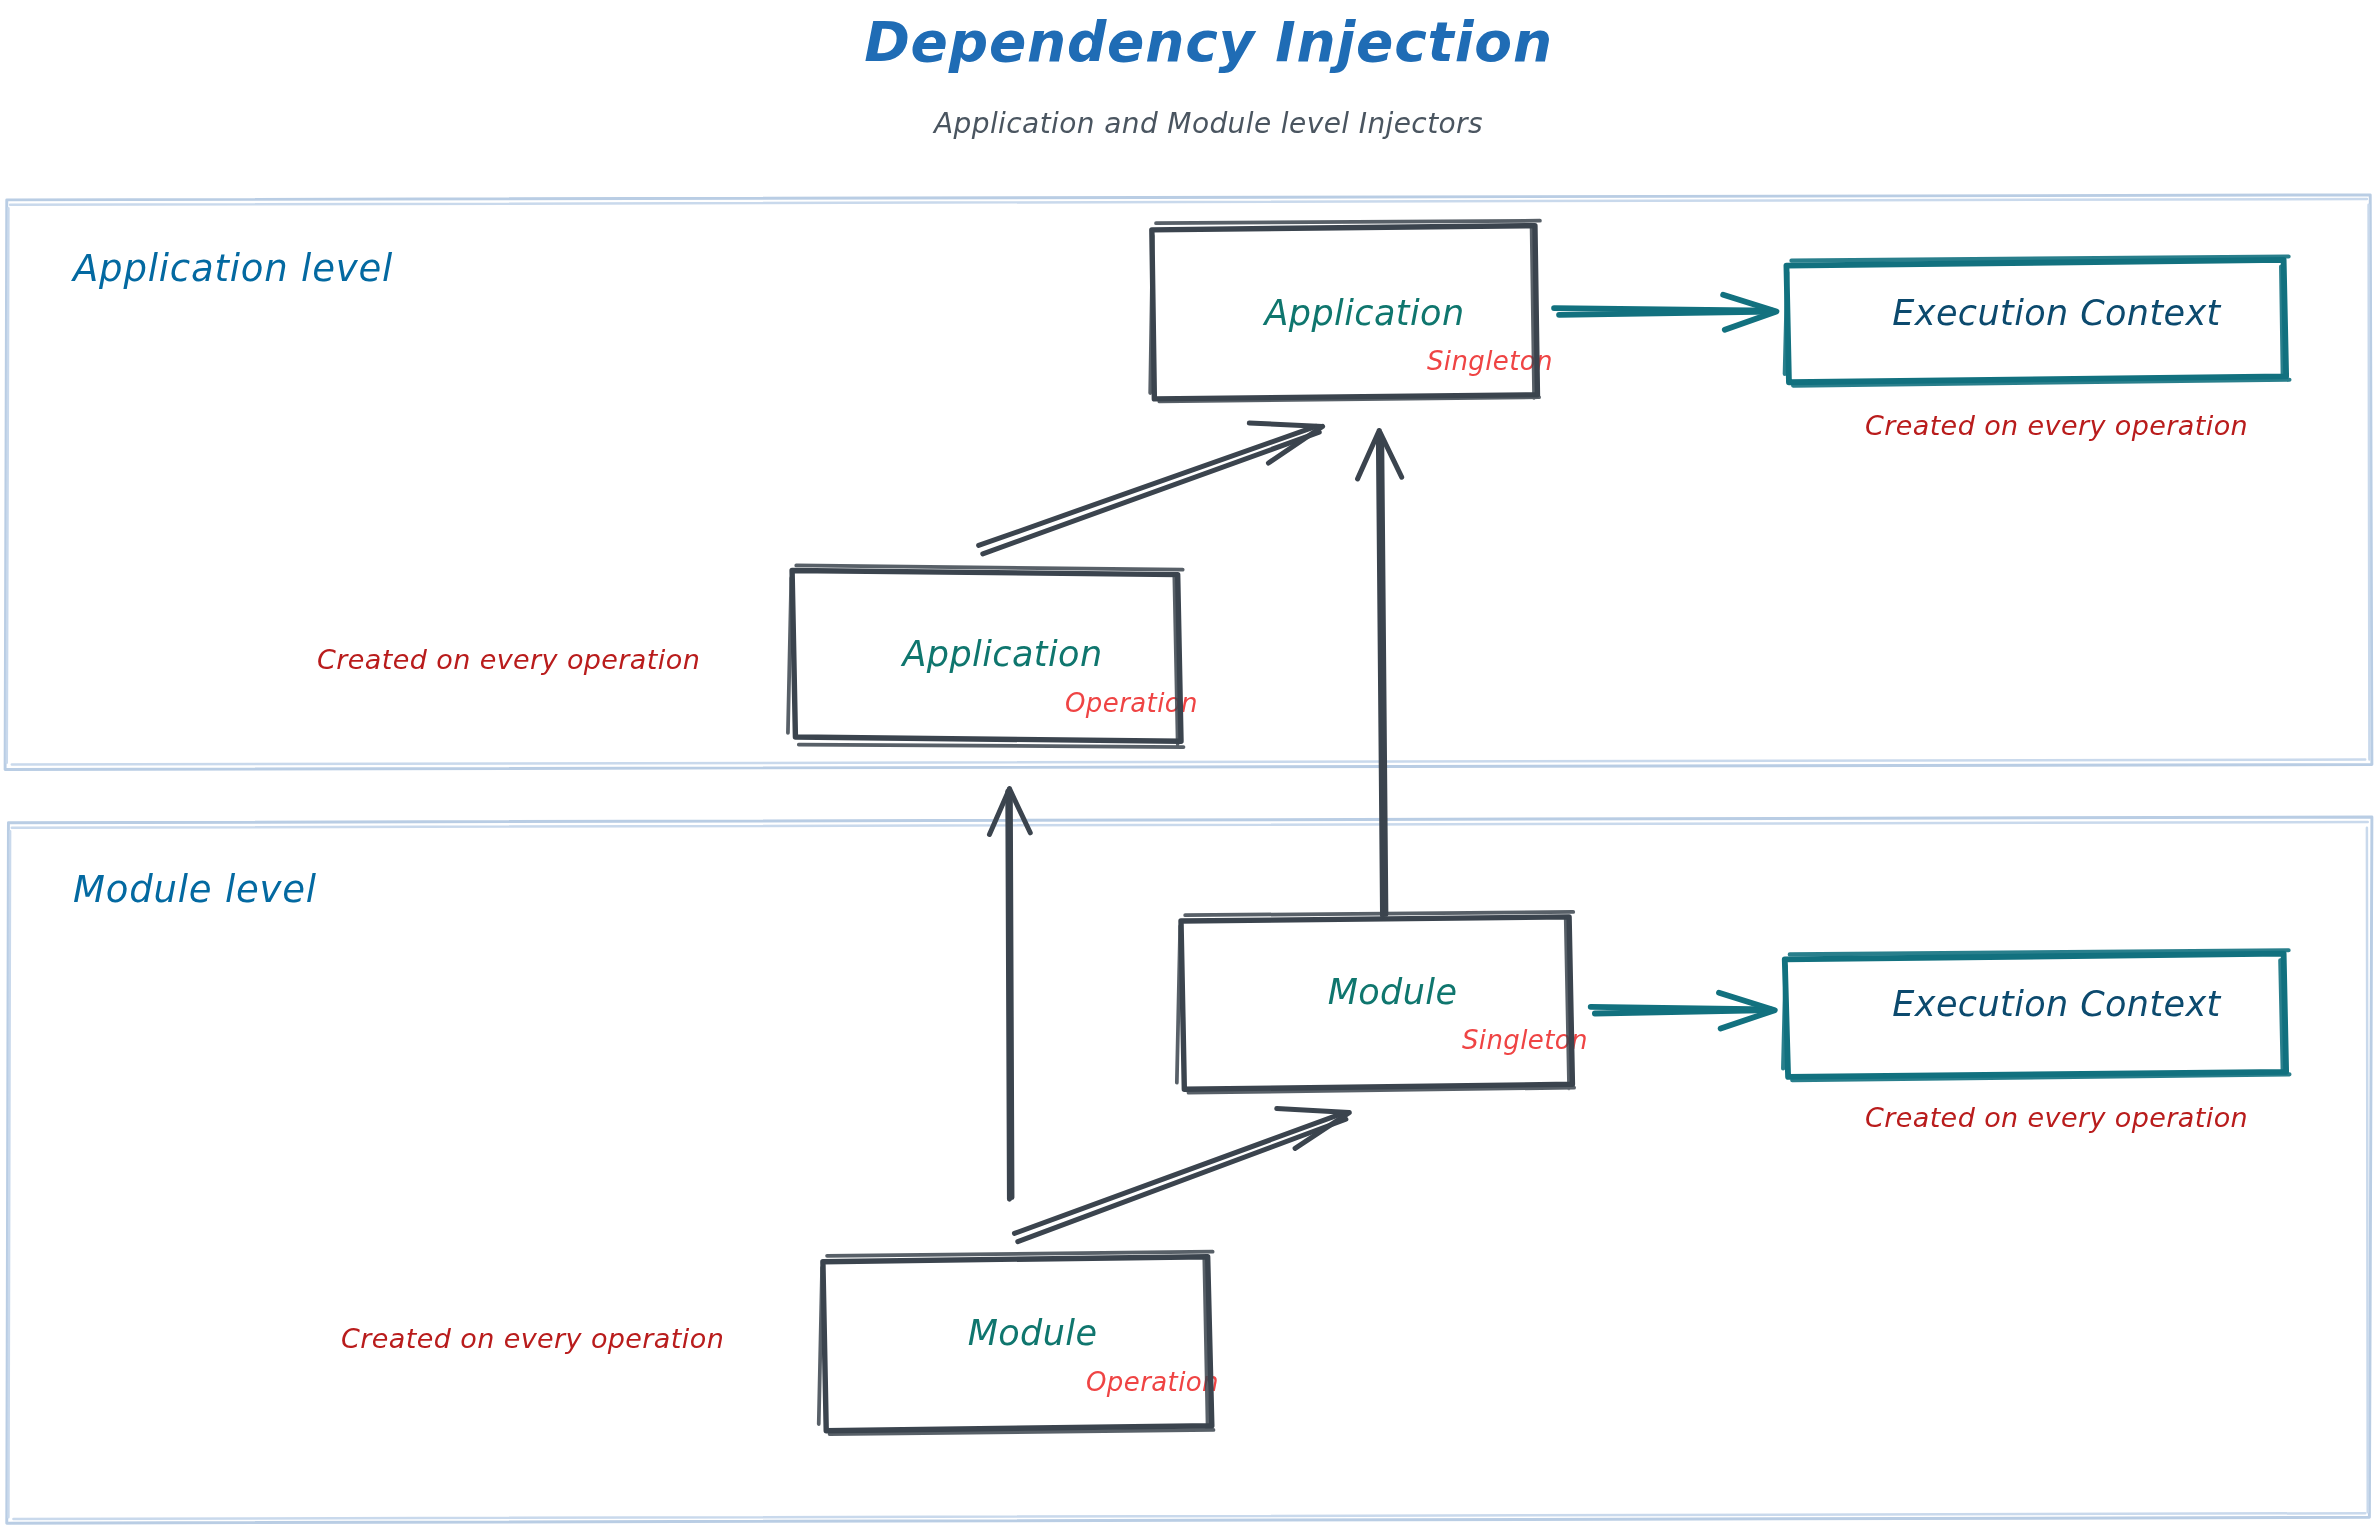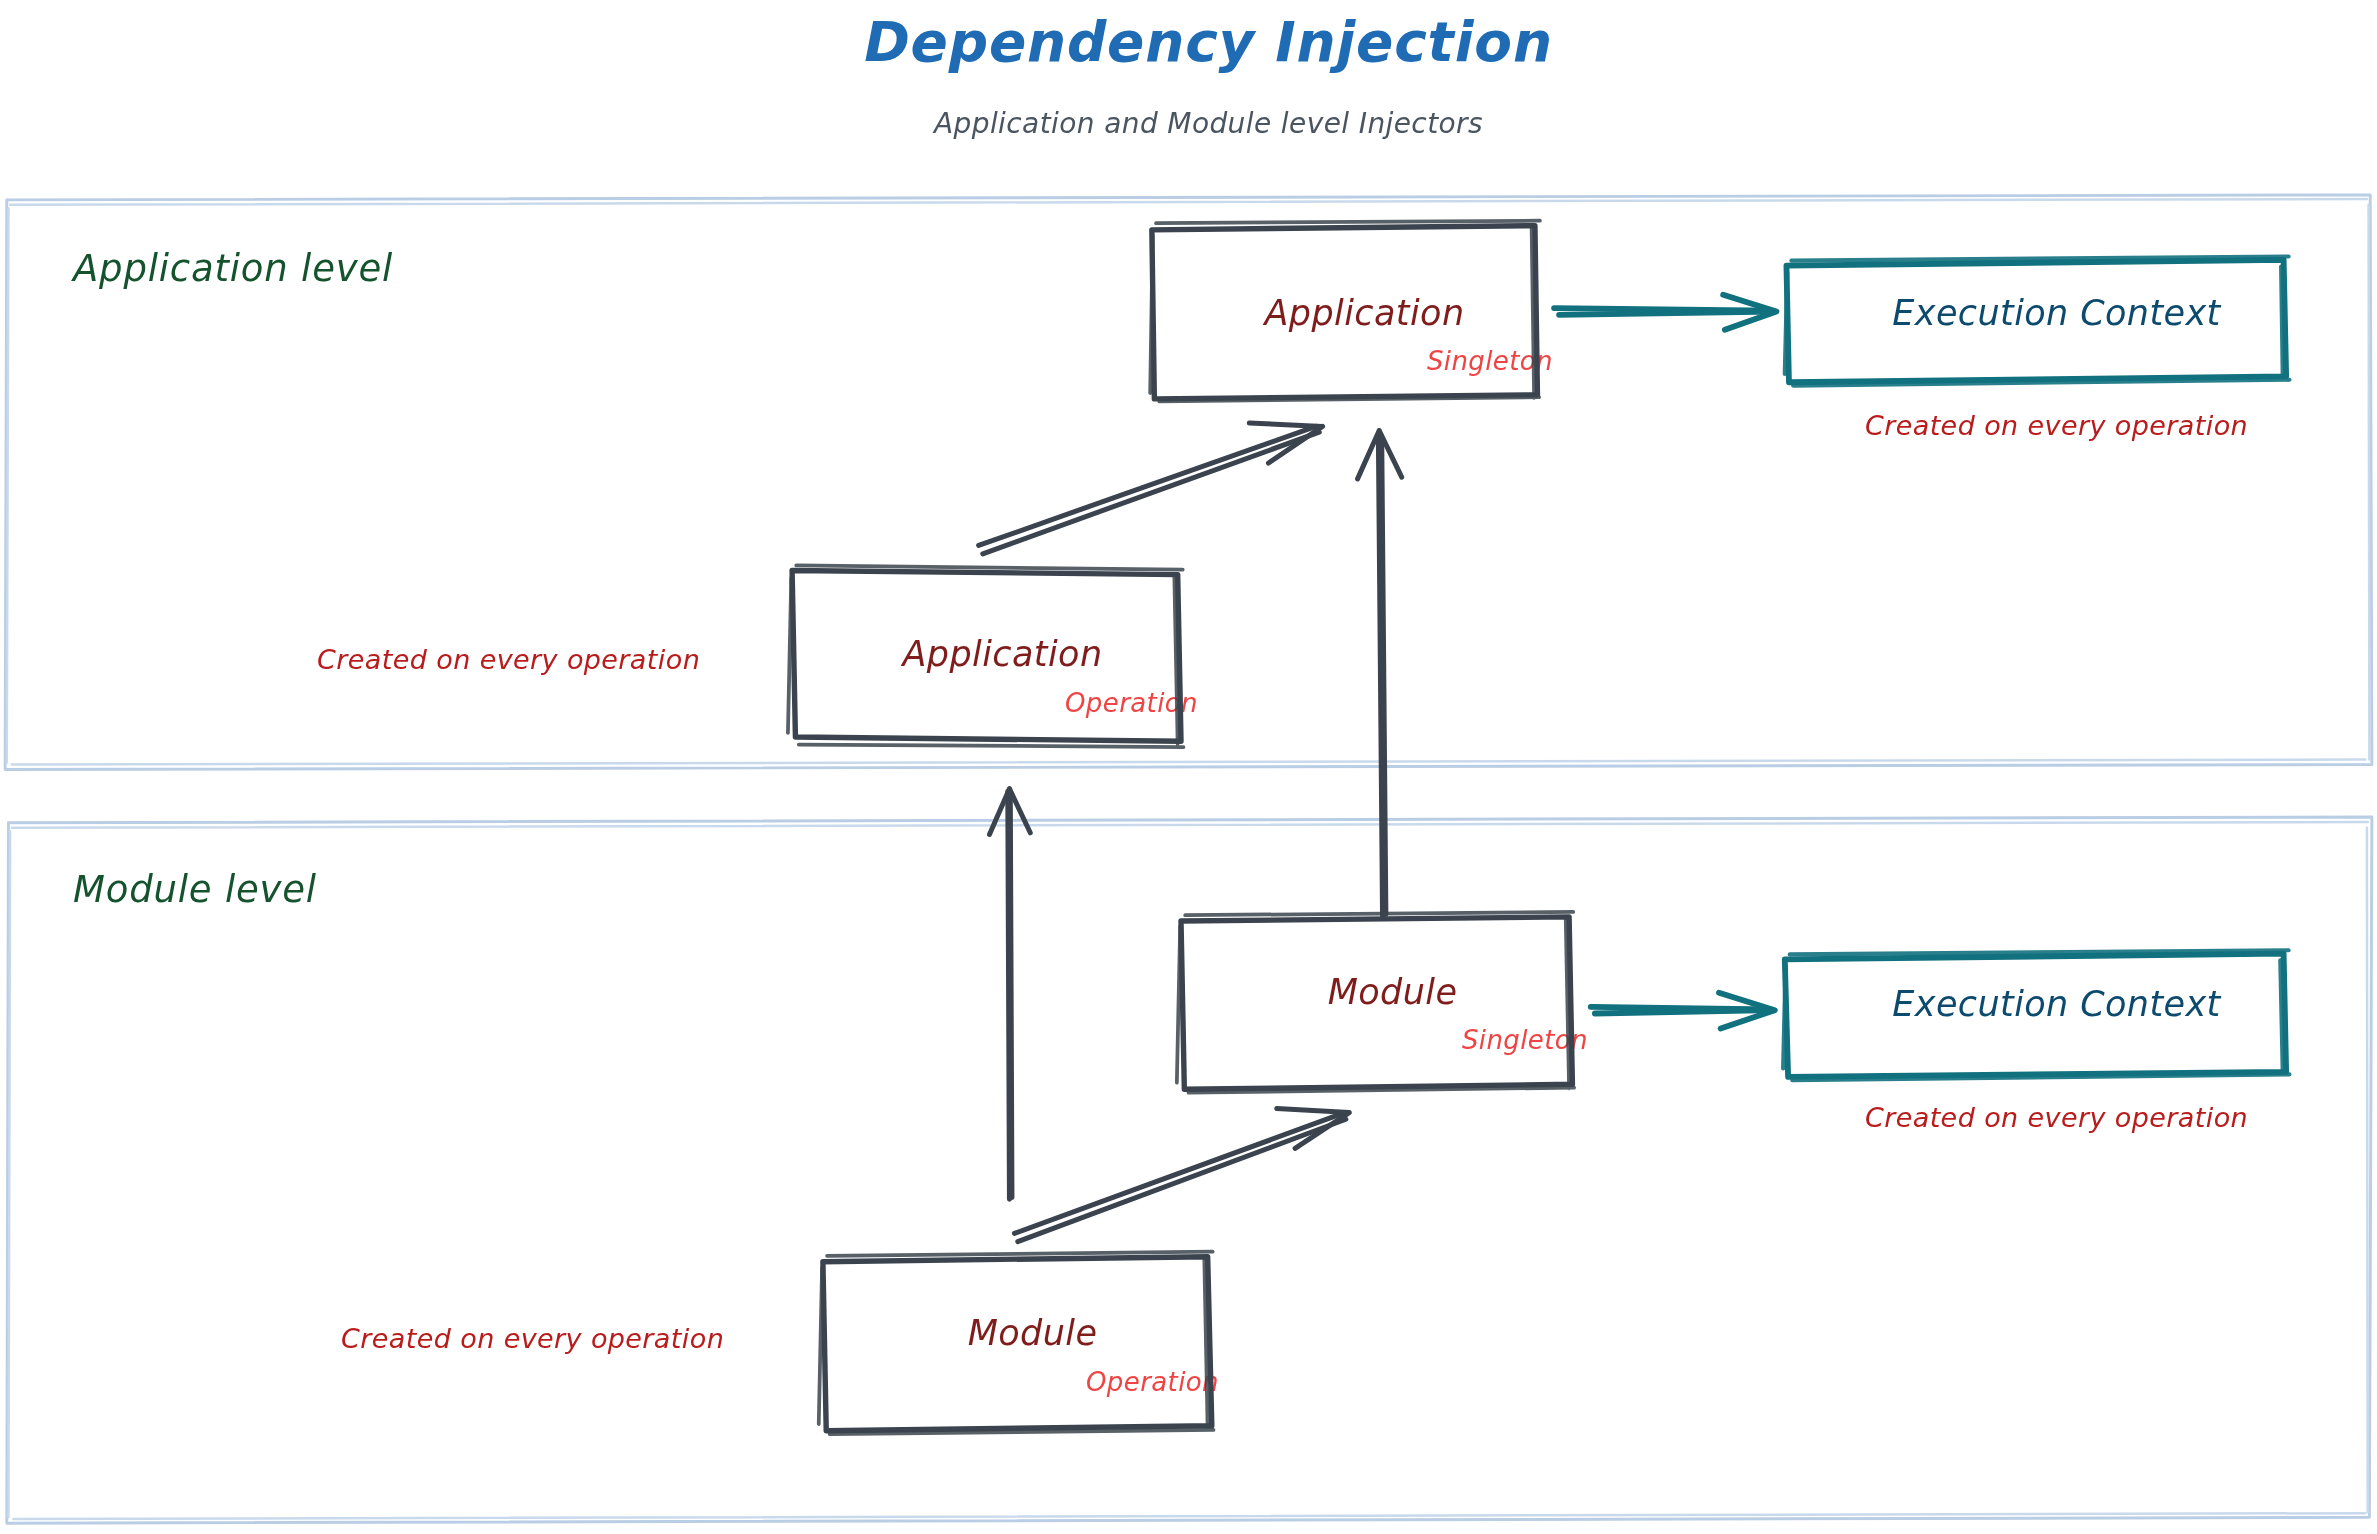--- a/index.html
+++ b/index.html
@@ -45,28 +45,28 @@
     font-size: 28px;
     color: #4a5560;
     font-style: italic;
     letter-spacing: 0.4px;
   }
   .lane-label {
     font-family: "DejaVu Sans", sans-serif;
     font-size: 37px;
     font-style: italic;
     font-weight: 500;
-    color: #14532d;
+    color: #0369a1;
     letter-spacing: 0.8px;
   }
   .box-title {
     font-family: "DejaVu Sans", sans-serif;
     font-size: 35px;
     font-style: italic;
-    color: #7f1d1d;
+    color: #0f766e;
     letter-spacing: 0.4px;
   }
   .box-scope {
     font-family: "DejaVu Sans", sans-serif;
     font-size: 26px;
     font-style: italic;
     color: #ef4444;
     letter-spacing: 0.4px;
   }
   .ctx-title {

